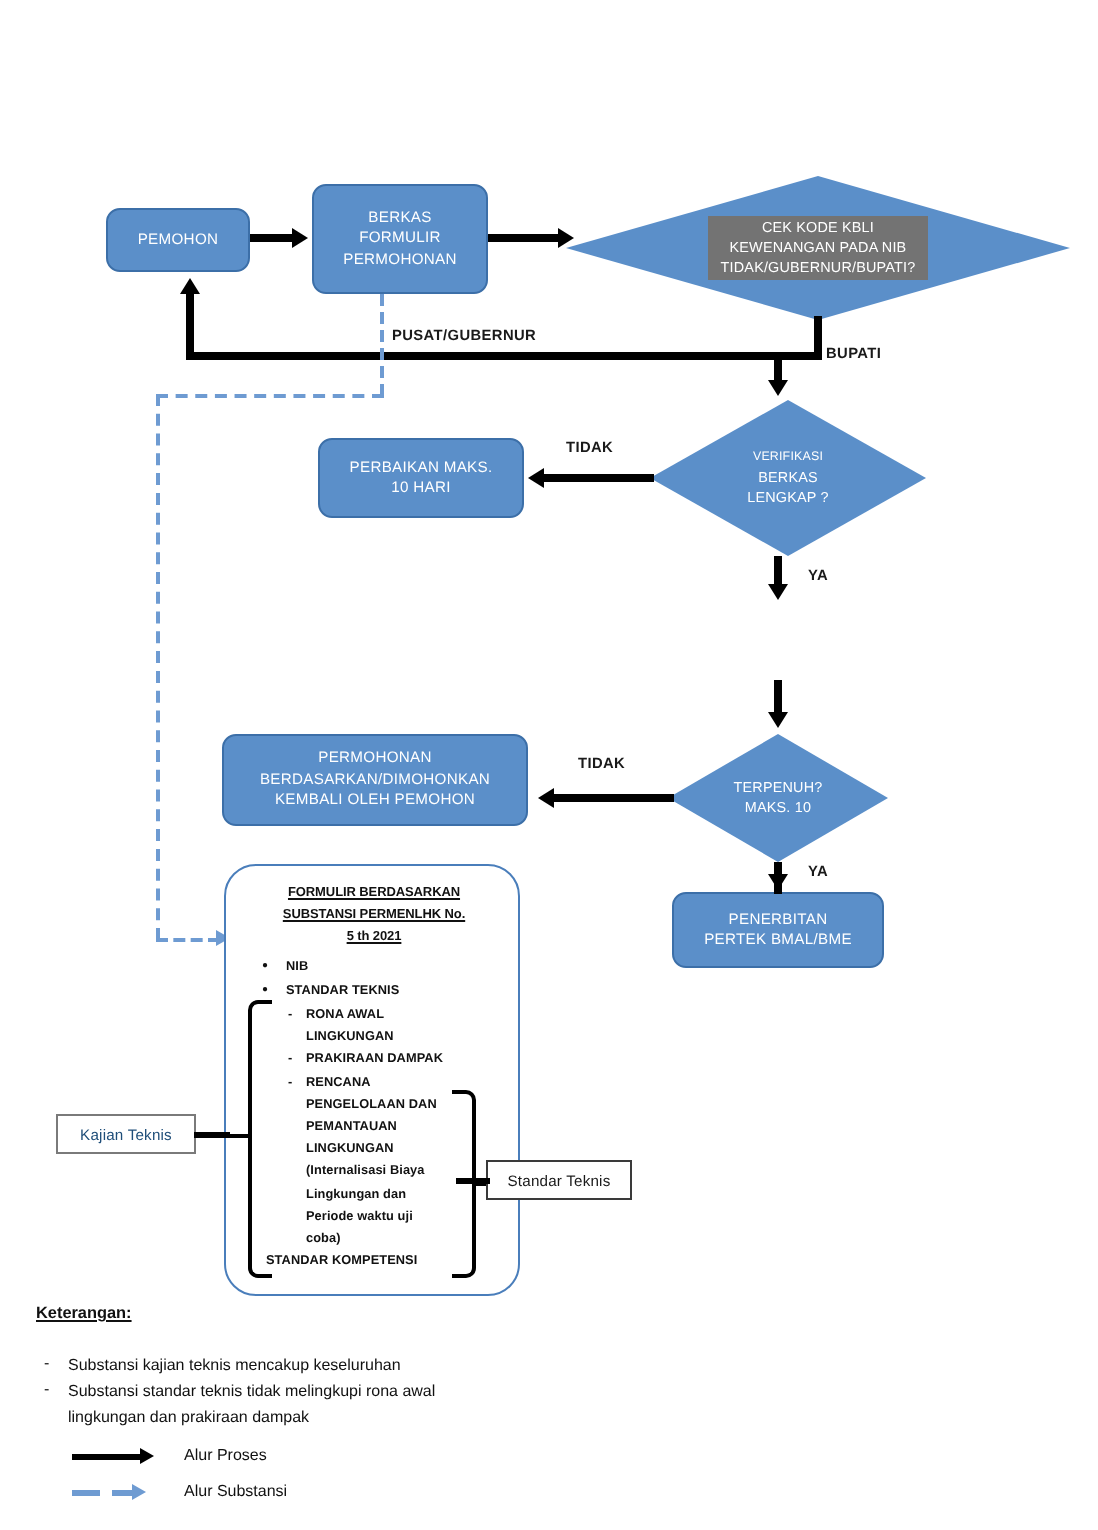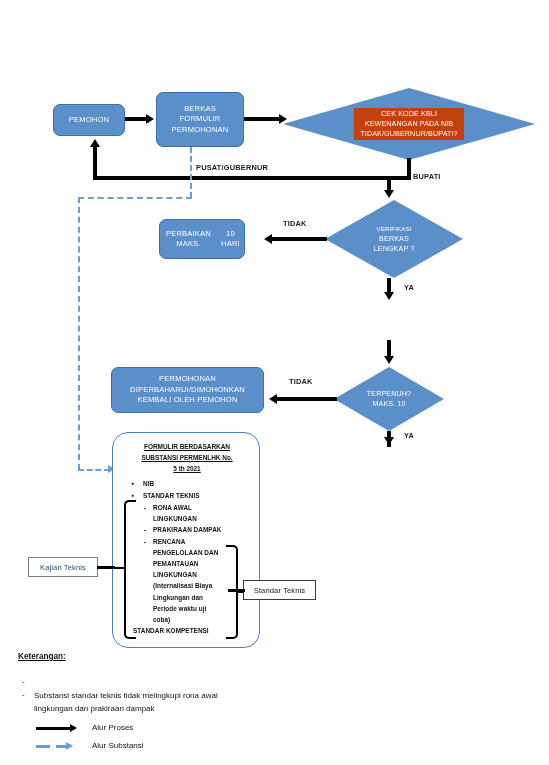--- a/index.html
+++ b/index.html
@@ -36,21 +36,21 @@
     -webkit-clip-path:polygon(50% 0,100% 50%,50% 100%,0 50%);
     clip-path:polygon(50% 0,100% 50%,50% 100%,0 50%);
   }
   .dia .txt{
     position:absolute;left:0;top:0;width:100%;height:100%;
     display:flex;align-items:center;justify-content:center;
     text-align:center;color:#fff;font-size:7.2px;line-height:10px;
     letter-spacing:.1px;
   }
   .dia .txt b{font-weight:normal;display:block;}
-  .hl{background:#c2410c;padding:1px 6px;}
+  .hl{background:#737373;padding:1px 6px;}
 
   
   .ln{position:absolute;background:#000;}
   .ah{position:absolute;width:0;height:0;}
   .ah.r{border-top:5px solid transparent;border-bottom:5px solid transparent;border-left:8px solid #000;}
   .ah.l{border-top:5px solid transparent;border-bottom:5px solid transparent;border-right:8px solid #000;}
   .ah.d{border-left:5px solid transparent;border-right:5px solid transparent;border-top:8px solid #000;}
   .ah.u{border-left:5px solid transparent;border-right:5px solid transparent;border-bottom:8px solid #000;}
 
   .elabel{
@@ -144,42 +144,46 @@
     <div class="shape"></div>
     <div class="txt">
       <div>
         <b style="font-size:6.2px;">VERIFIKASI</b>
         <b>BERKAS</b>
         <b>LENGKAP ?</b>
       </div>
     </div>
   </div>
 
-  <div class="pbox" style="left:159px;top:219px;width:86px;height:40px;flex-direction:row;">
+  <div class="pbox" style="left:159px;top:219px;width:103px;height:40px;flex-direction:column;">
     <span>PERBAIKAN MAKS.</span>
     <span>10 HARI</span>
   </div>
 
 
   <div class="dia" style="left:334px;top:367px;width:110px;height:64px;">
     <div class="shape"></div>
     <div class="txt">
       <div>
         <b>TERPENUH?</b>
         <b>MAKS. 10</b>
       </div>
     </div>
   </div>
 
   <div class="pbox" style="left:111px;top:367px;width:153px;height:46px;flex-direction:column;">
     <span>PERMOHONAN</span>
-    <span>DIPERBAHARUI/DIMOHONKAN</span>
+    <span>BERDASARKAN/DIMOHONKAN</span>
     <span>KEMBALI OLEH PEMOHON</span>
   </div>
 
+  <div class="pbox" style="left:336px;top:446px;width:106px;height:38px;flex-direction:column;">
+    <span>PENERBITAN</span>
+    <span>PERTEK BMAL/BME</span>
+  </div>
 
   <div class="ln" style="left:125px;top:117px;width:23px;height:4px;"></div>
   <div class="ah r" style="left:146px;top:114px;"></div>
 
   <div class="ln" style="left:244px;top:117px;width:39px;height:4px;"></div>
   <div class="ah r" style="left:279px;top:114px;"></div>
 
   <div class="ln" style="left:407px;top:158px;width:4px;height:20px;"></div>
 
   <div class="ln" style="left:93px;top:176px;width:318px;height:4px;"></div>
@@ -252,20 +256,21 @@
   <div class="ln" style="left:97px;top:566px;width:18px;height:2.5px;"></div>
 
   <div class="tagbox dark" style="left:243px;top:580px;width:73px;height:20px;">
     <span>Standar Teknis</span>
   </div>
   <div class="ln" style="left:228px;top:589px;width:17px;height:2.5px;"></div>
 
   <div class="leg-title">Keterangan:</div>
 
   <div class="leg-dash" style="top:677px;">-</div>
+  <div class="leg-item" style="left:34px;top:677px;">Substansi kajian teknis mencakup keseluruhan</div>
 
   <div class="leg-dash" style="top:690px;">-</div>
   <div class="leg-item" style="left:34px;top:690px;">Substansi standar teknis tidak melingkupi rona awal</div>
   <div class="leg-item" style="left:34px;top:703px;">lingkungan dan prakiraan dampak</div>
 
   <div class="leg-arrow-line" style="left:36px;top:727px;width:36px;"></div>
   <div class="leg-arrow-head" style="left:70px;top:724px;"></div>
   <div class="leg-item" style="left:92px;top:722px;">Alur Proses</div>
 
   <div class="leg-bdash1" style="left:36px;top:745px;width:14px;"></div>

